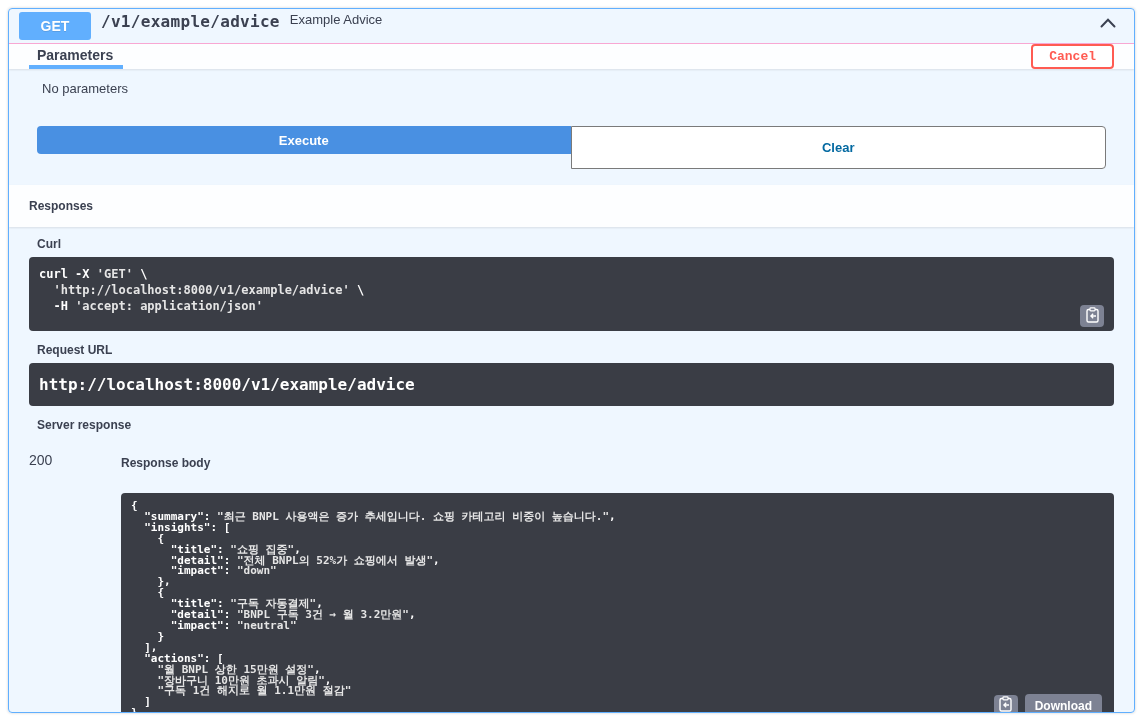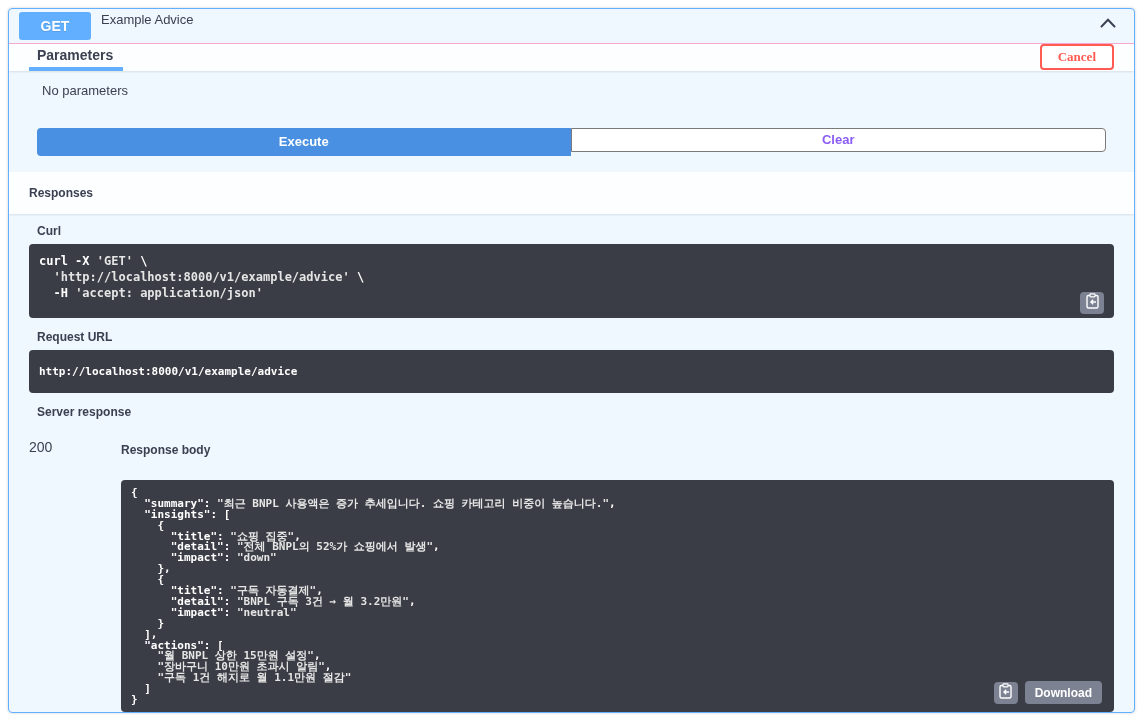--- a/index.html
+++ b/index.html
@@ -26,47 +26,47 @@
   
   .section-header { background: rgba(255,255,255,.85);
     box-shadow: 0 1px 2px rgba(0,0,0,.1); }
   .params-header { height: 47px; display: flex; justify-content: space-between;
     align-items: stretch; padding: 0 20px; }
   .tab-item { display: flex; align-items: center; padding: 0 10px 0 8px;
     border-bottom: 4px solid #61affe; font-size: 14px; font-weight: bold; cursor: pointer; }
   .header-right { display: flex; align-items: center; }
   .cancel-btn { background: #fff; border: 2px solid #ff5b52; color: #ff5b52;
     border-radius: 4px; font-weight: bold; font-size: 13px; padding: 3px 16px;
-    font-family: Liberation Serif, serif; cursor: pointer; }
+    font-family: Liberation Mono, monospace; cursor: pointer; }
 
   .params-body { padding: 12px 20px 30px; font-size: 13px; margin-left: 13px; }
 
   .execute-row { display: flex; padding: 0 28px 16px; }
   .execute-btn { flex: 1; height: 28px; background: #4990e2; color: #fff;
     border: none; border-radius: 4px 0 0 4px; font-weight: bold; font-size: 13px;
     font-family: "Liberation Sans", sans-serif; cursor: pointer; }
-  .clear-btn { flex: 1; height: 24px; background: #fff; color: #8b5cf6;
+  .clear-btn { flex: 1; height: 43px; background: #fff; color: #0369a1;
     border: 1px solid #7a7a7a; border-radius: 0 4px 4px 0; font-weight: bold;
     font-size: 13px; font-family: "Liberation Sans", sans-serif; cursor: pointer; }
 
   .responses-header { padding: 14px 20px; font-size: 12px; font-weight: bold; }
 
   .responses-inner { flex: 1; padding: 10px 20px 0; }
 
   .block-label { font-size: 12px; font-weight: bold; margin: 0 0 6px 8px; }
 
   .dark { background: #3a3d45; border-radius: 4px; color: #fff; position: relative;
     font-family: "DejaVu Sans Mono", monospace; font-weight: bold; }
   .code-line { white-space: pre; }
   .tok-w { color: #ffffff; }
   .tok-g { color: #e5e5e5; }
 
   .curl-block { padding: 9px 10px 17px; font-size: 12px; line-height: 16px;
     margin-bottom: 12px; }
-  .request-url-block { padding: 14px 10px; font-size: 11px; line-height: 15px;
+  .request-url-block { padding: 14px 10px; font-size: 16px; line-height: 15px;
     margin-bottom: 12px; }
   .server-response-label { margin-left: 8px; margin-bottom: 12px; }
 
   .table-head { display: flex; padding-bottom: 12px;
     border-bottom: 1px solid rgba(59,65,81,.25); }
   .col-code-h { width: 68px; font-size: 14px; font-weight: bold; }
   .col-details-h { font-size: 12px; font-weight: bold; padding-left: 0; }
   .table-row { display: flex; padding-top: 8px; gap: 24px; }
   .code-cell { width: 68px; font-size: 14px; }
   .details-cell { flex: 1; }
@@ -84,20 +84,21 @@
     font-family: "Liberation Sans", sans-serif; cursor: pointer; }
 </style>
 </head>
 <body>
 
 <div class="page">
   <div class="opblock">
 
     <div class="opblock-summary">
       <div class="method-badge">GET</div>
+      <span class="path">/v1/example/advice</span>
       <span class="desc">Example Advice</span>
       <button class="summary-chevron">
         <span>
           <svg width="16" height="10" viewBox="0 0 16 10">
             <path d="M1.5 8.5 L8 1.8 L14.5 8.5" fill="none" stroke="#3b4151" stroke-width="2" stroke-linecap="round"></path>
           </svg>
         </span>
       </button>
     </div>
 

